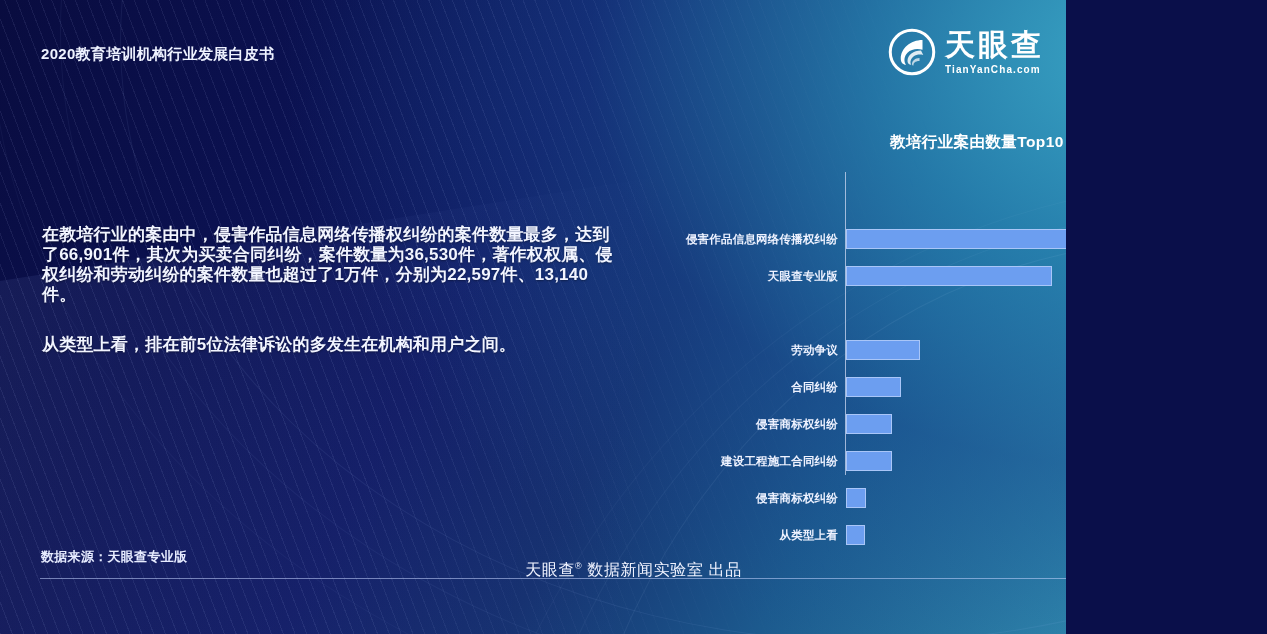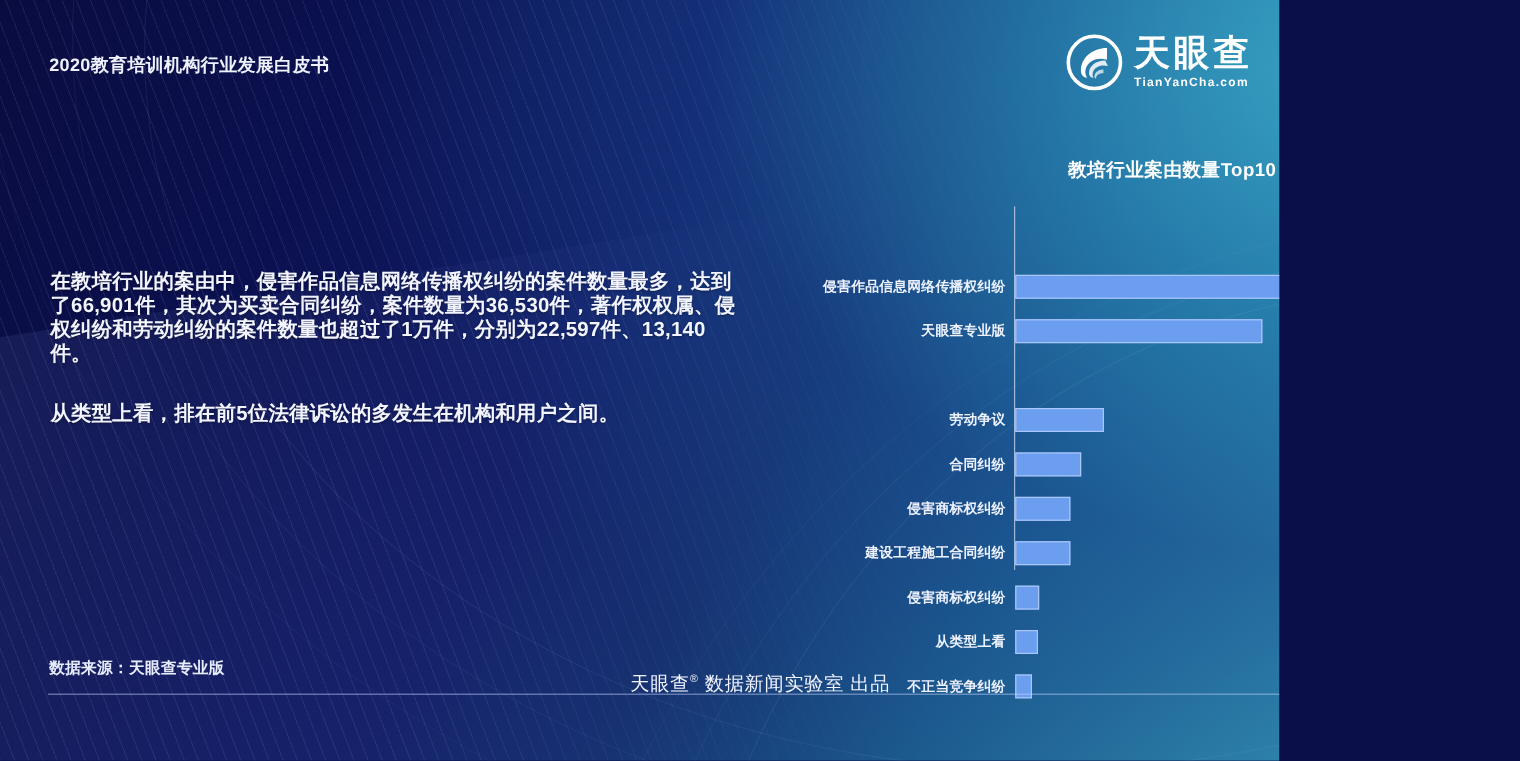--- a/index.html
+++ b/index.html
@@ -130,24 +130,20 @@
           <div class="bar" style="width: 45.7661px;"></div>
         </div>
         <div class="row" style="top: 304px;">
           <div class="cat">侵害商标权纠纷</div>
           <div class="bar" style="width: 19.7755px;"></div>
         </div>
         <div class="row" style="top: 341px;">
           <div class="cat">从类型上看</div>
           <div class="bar" style="width: 18.6455px;"></div>
         </div>
-        <div class="row" style="top: 378px;">
-          <div class="cat">不正当竞争纠纷</div>
-          <div class="bar" style="width: 13.5603px;"></div>
-        </div>
       </div>
   </div>
 
   <div class="source">数据来源：天眼查专业版</div>
   <div class="divider"></div>
   <div class="footer">
     <span>天眼查</span><sup>®</sup><span> 数据新闻实验室 出品</span>
   </div>
 
 </div>

